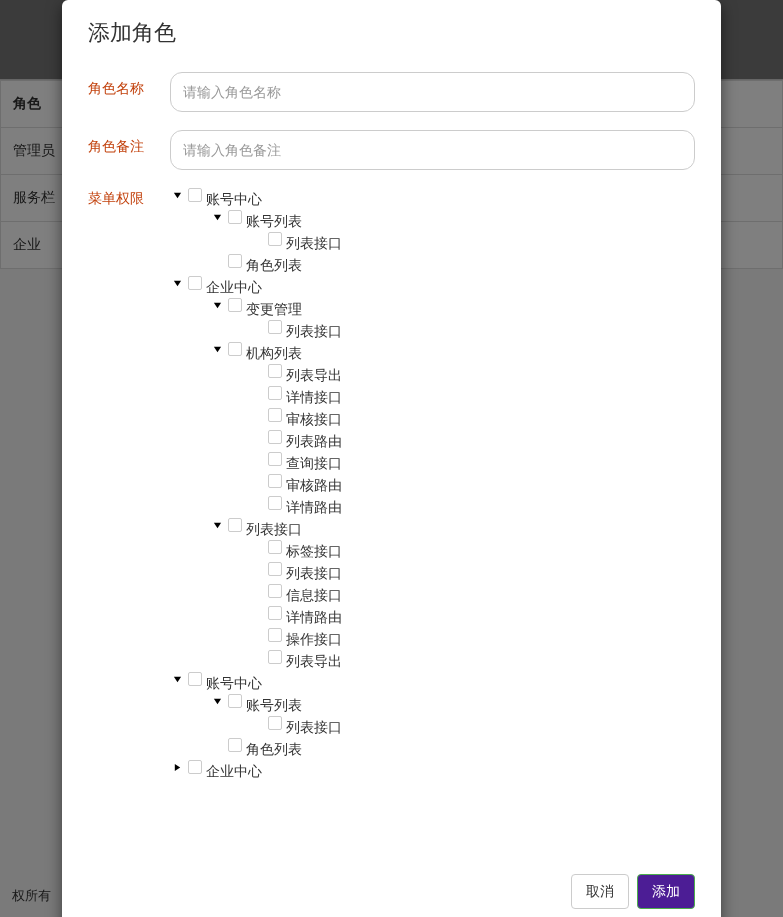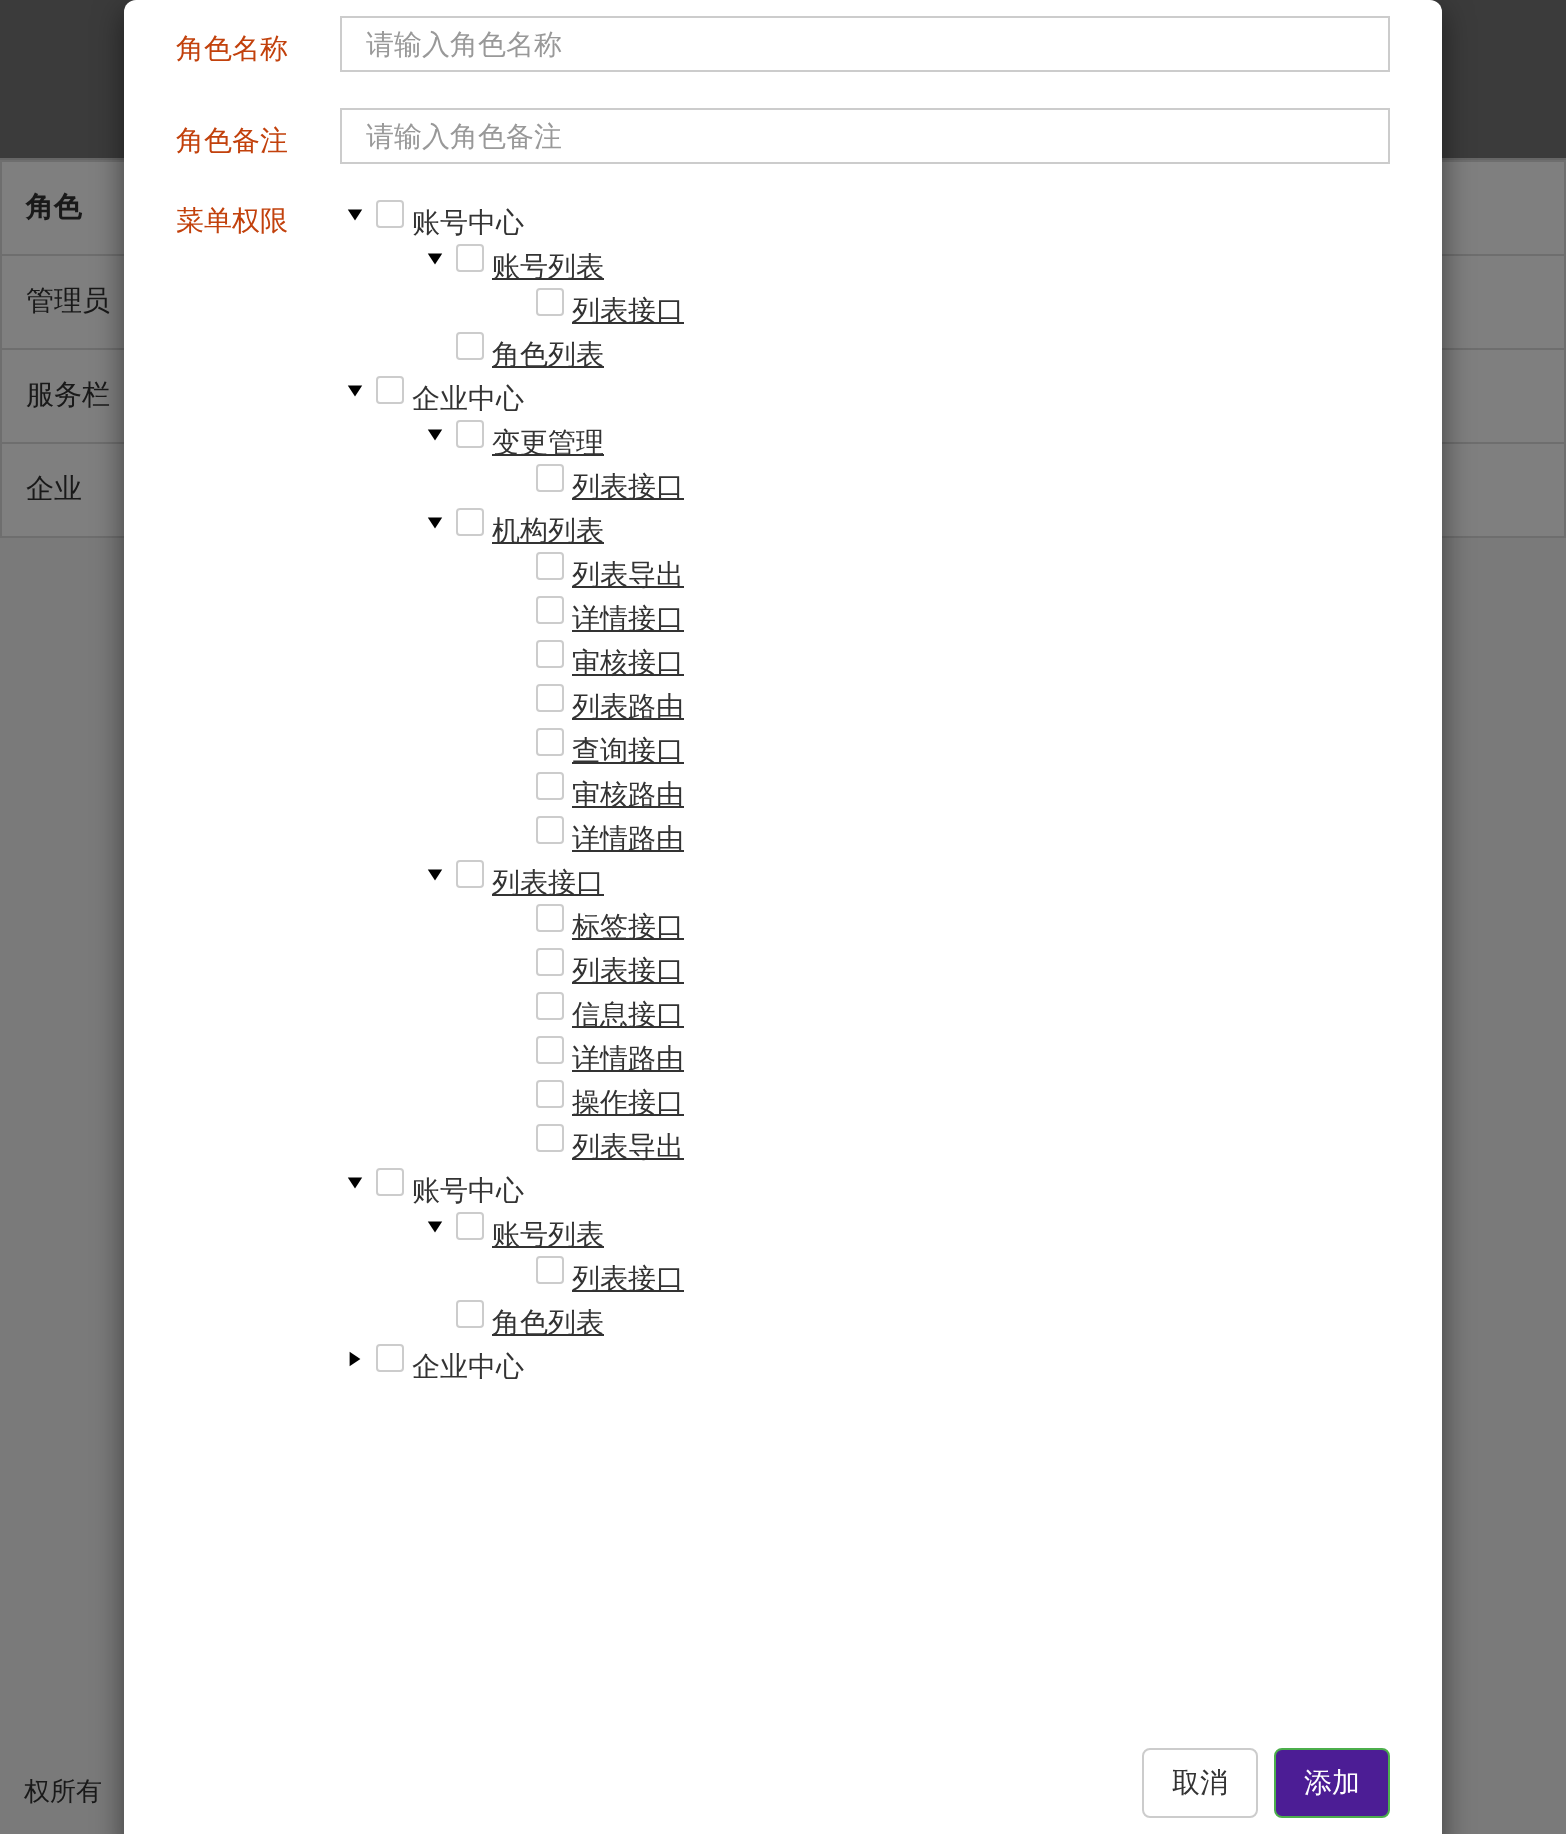--- a/index.html
+++ b/index.html
@@ -86,46 +86,45 @@
       width: 82px;
       flex-shrink: 0;
       font-size: 14px;
       font-weight: 400;
       color: #c2410c;
       padding-top: 8px;
     }
     .form-label.top { padding-top: 2px; }
     .form-control {
       flex: 1;
-      height: 28px;
+      height: 40px;
       padding: 6px 12px;
       font-size: 14px;
       line-height: 1.4;
       color: #555;
       background: #fff;
       border: 1px solid #ccc;
-      border-radius: 0;
+      border-radius: 12px;
       outline: none;
       font-family: inherit;
     }
     .form-control::placeholder {
       color: #999;
     }
     .tree {
       flex: 1;
       font-size: 14px;
       color: #333;
       line-height: 22px;
     }
     .tree-node {
       padding-left: 0;
     }
     .tree-children {
       margin-left: 40px;
-      text-decoration: underline;
     }
     .tree-row {
       display: flex;
       align-items: flex-start;
       height: 22px;
       white-space: nowrap;
     }
     .tree-toggle {
       width: 14px;
       height: 14px;
@@ -205,20 +204,23 @@
           <td>企业</td>
         </tr>
     </tbody>
   </table>
   <div class="bg-footer">权所有</div>
 </div>
 
 <div class="modal-backdrop"></div>
 
 <div class="modal">
+  <div class="modal-header">
+    <h3 class="modal-title">添加角色</h3>
+  </div>
 
   <div class="modal-body">
 
     <div class="form-row">
       <label class="form-label">角色名称</label>
       <input type="text" class="form-control" placeholder="请输入角色名称" style="">
     </div>
 
     <div class="form-row">
       <label class="form-label">角色备注</label>

